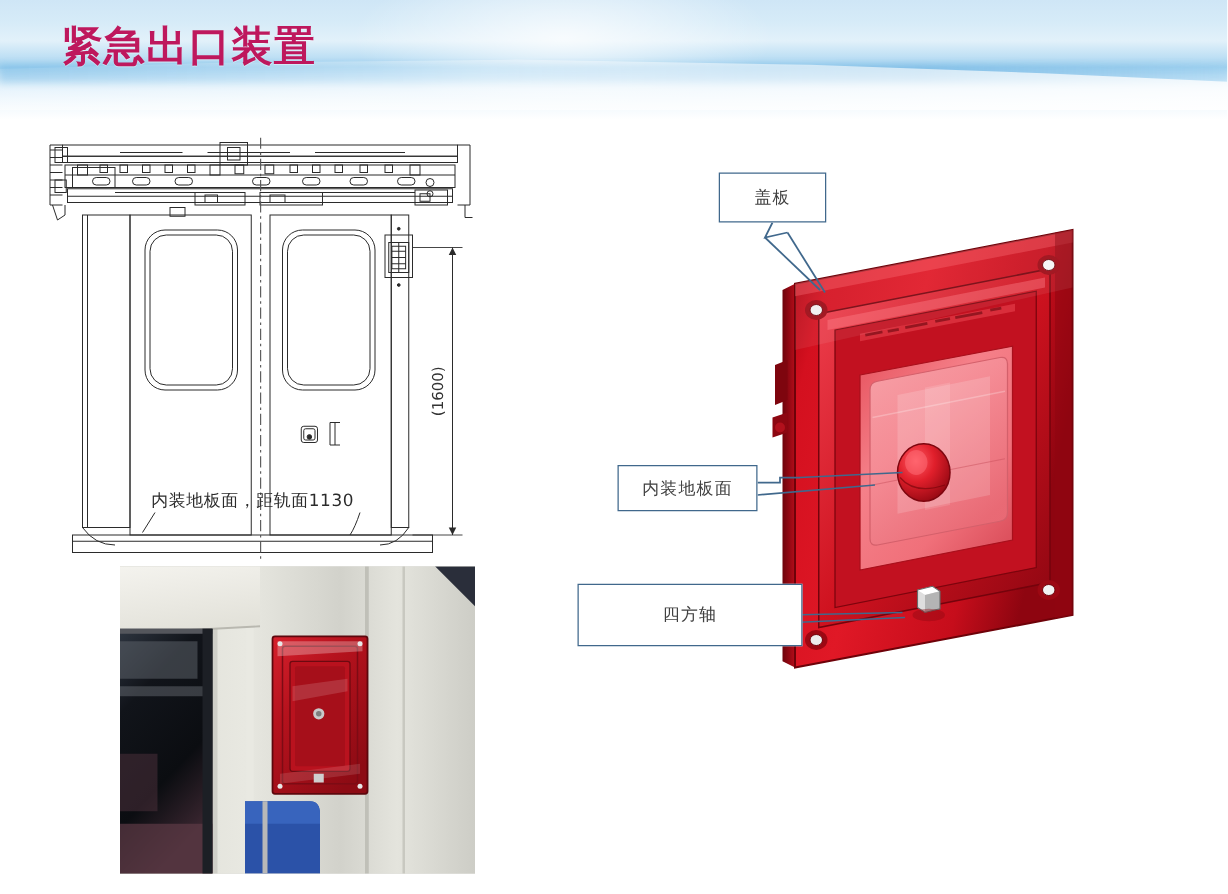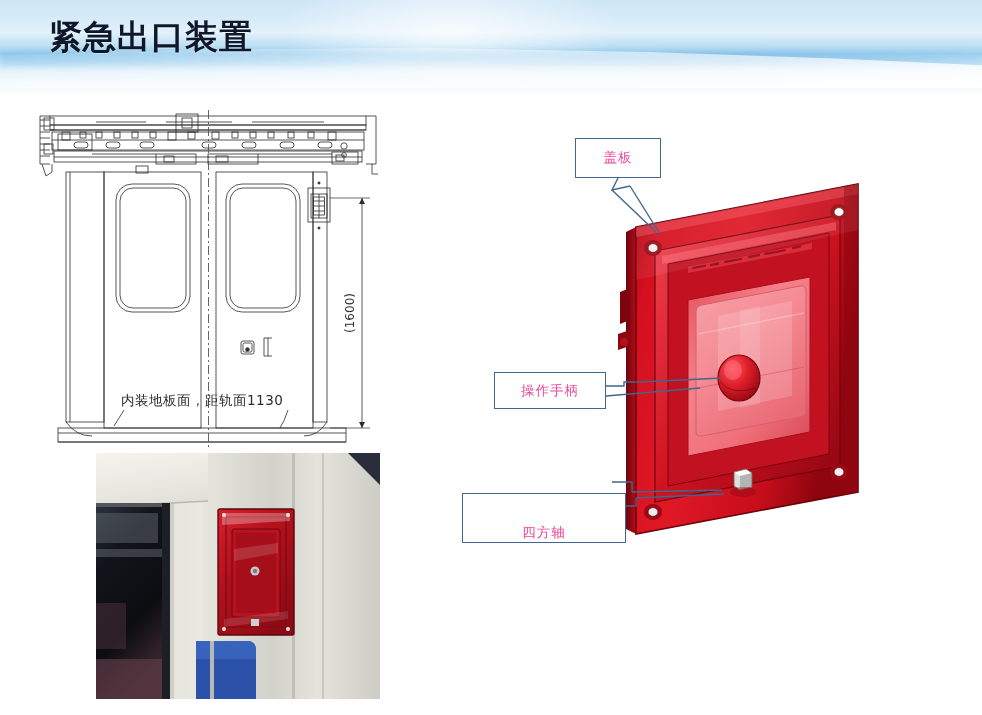--- a/index.html
+++ b/index.html
@@ -53,21 +53,21 @@
     position: absolute;
     left: 280px; top: -30px;
     width: 340px; height: 120px;
     background: radial-gradient(ellipse at center, rgba(255,255,255,0.75) 0%, rgba(255,255,255,0) 70%);
   }
   .slide-title {
     position: absolute;
     left: 49px; top: 16px;
     font-size: 33px;
     font-weight: 700;
-    color: #0f172a;
+    color: #be185d;
     letter-spacing: 1px;
     line-height: 1.25;
     text-shadow: 0 1px 0 rgba(255,255,255,0.4);
     white-space: nowrap;
   }
 
   
   .cad { position: absolute; left: 36px; top: 110px; width: 352px; height: 340px; }
   .cad svg { display: block; }
 
@@ -83,31 +83,31 @@
 
   
   .render { position: absolute; left: 440px; top: 120px; width: 520px; height: 430px; }
   .render svg { display: block; }
 
   
   .callout {
     position: absolute;
     border: 1px solid #40688c;
     background: #ffffff;
-    color: #ec4899;
+    color: #404040;
     font-size: 13.5px;
     display: flex;
     align-items: center;
     justify-content: center;
     letter-spacing: 1px;
     z-index: 6;
   }
   .callout.c1 { left: 575px; top: 138px;  width: 86px;  height: 40px; }
   .callout.c2 { left: 494px; top: 372px;  width: 112px; height: 37px; }
-  .callout.c3 { left: 462px; top: 493px;  width: 164px; height: 50px; align-items: flex-end; }
+  .callout.c3 { left: 462px; top: 467px;  width: 180px; height: 50px; }
 
   .leaders { position: absolute; left: 0; top: 0; width: 982px; height: 715px; pointer-events: none; z-index: 5; }
 </style>
 </head>
 <body>
 
 <div id="slide">
 
   <div class="banner">
     <div class="banner-glow"></div>
@@ -444,19 +444,19 @@
       <path d="M 612 506 L 636 506 L 636 498"></path>
       <path d="M 632 492 L 722 490"></path>
       <path d="M 636 498 L 724 494"></path>
     </g>
   </svg>
 
   <div class="callout c1">
     <span>盖板</span>
   </div>
   <div class="callout c2">
-    <span>操作手柄</span>
+    <span>内装地板面</span>
   </div>
   <div class="callout c3">
     <span>四方轴</span>
   </div>
 
 </div>
 
 </body></html>

